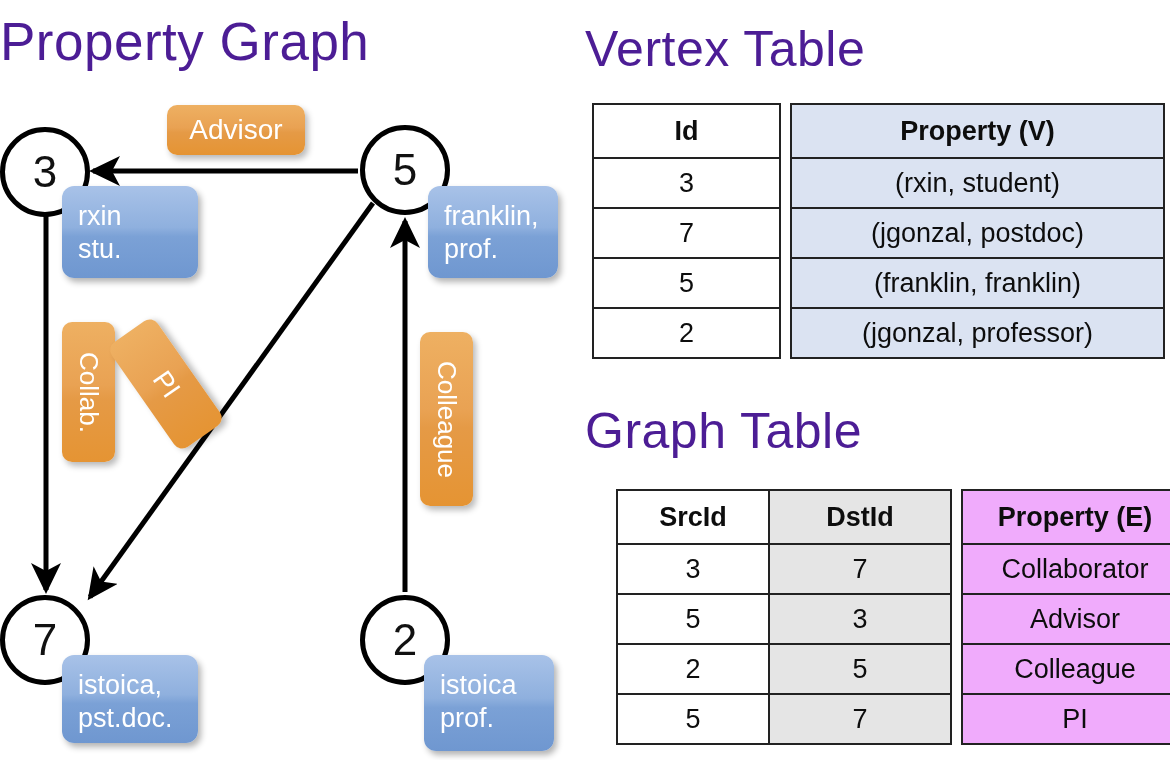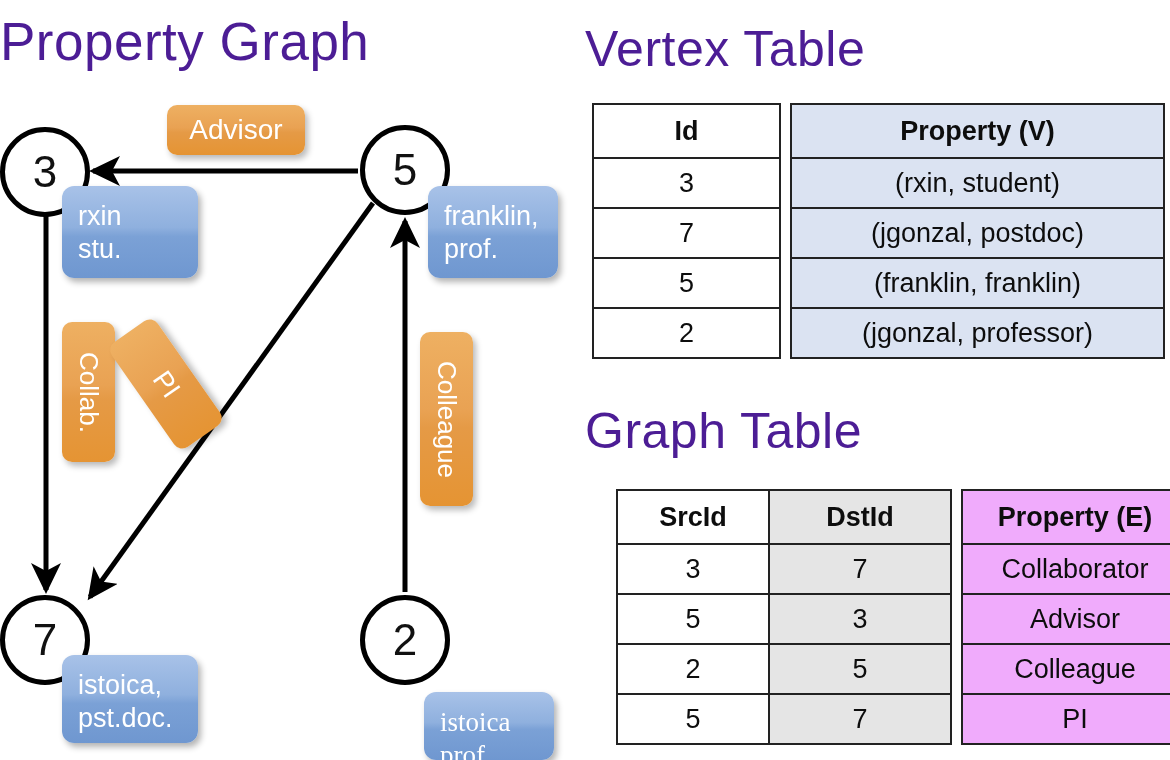--- a/index.html
+++ b/index.html
@@ -89,21 +89,21 @@
     font-size: 27px;
     line-height: 33px;
     padding: 14px 0 0 16px;
     box-sizing: border-box;
     z-index: 8;
     white-space: pre-line;
   }
   #prop-box-3 { left: 62px;  top: 186px; width: 136px; height: 92px; }
   #prop-box-5 { left: 428px; top: 186px; width: 130px; height: 92px; }
   #prop-box-7 { left: 62px;  top: 655px; width: 136px; height: 88px; }
-  #prop-box-2 { left: 424px; top: 692px; width: 130px; height: 68px; font-family: Liberation Serif, serif; }
+  #prop-box-2 { left: 424px; top: 655px; width: 130px; height: 96px; }
 
   
   .edge-chip {
     position: absolute;
     border-radius: 10px;
     background: linear-gradient(to bottom, #eeb062 0%, #e9a253 45%, #e59a46 55%, #e59433 100%);
     box-shadow: 3px 4px 6px rgba(0,0,0,0.28);
     color: #ffffff;
     font-family: "Liberation Sans", sans-serif;
     font-weight: 300;

